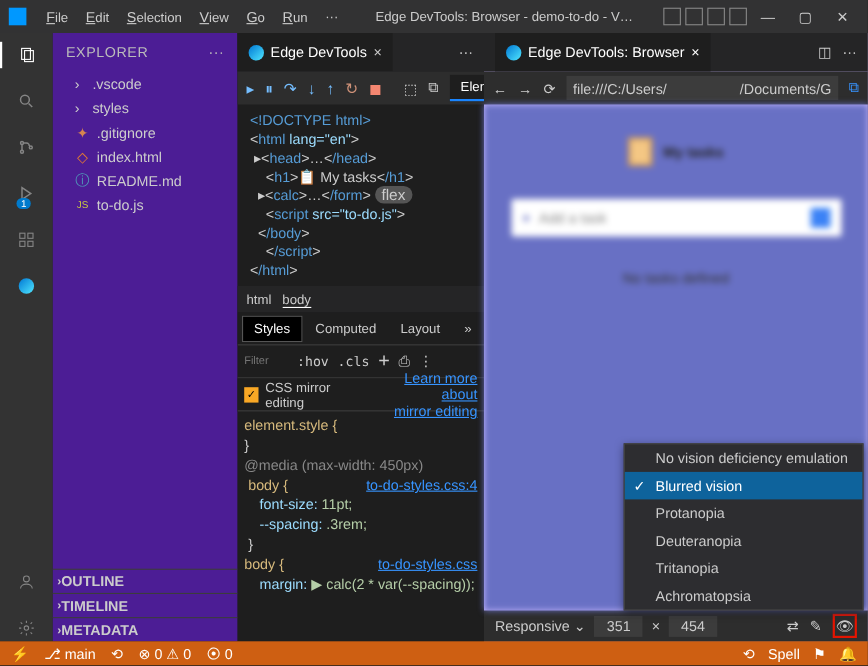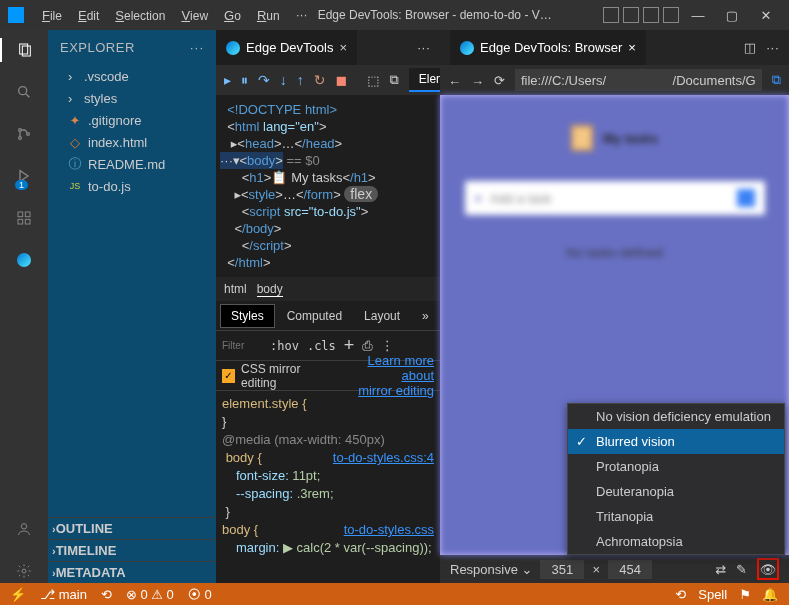--- a/index.html
+++ b/index.html
@@ -1,29 +1,29 @@
 <!DOCTYPE html>
 <html><head>
 <meta charset="utf-8">
 <style>
 *{margin:0;padding:0;box-sizing:border-box;font-family:'Segoe UI',sans-serif;font-size:13px}
 body{width:789px;height:605px;background:#1e1e1e;color:#ccc;overflow:hidden;position:relative}
 .titlebar{height:30px;background:#323233;display:flex;align-items:center;padding:0 8px;gap:4px}
 .titlebar .vscode-icon{width:16px;height:16px;background:#0098ff;margin-right:8px}
 .titlebar .menu{color:#ccc;padding:2px 6px;cursor:pointer;font-size:12px}
 .titlebar .menu u{text-decoration:underline}
-.titlebar .title{flex:1;text-align:left;color:#ccc;font-size:12px}
+.titlebar .title{flex:1;text-align:center;color:#ccc;font-size:12px}
 .titlebar .wbtn{width:30px;text-align:center;color:#ccc}
 .layout-icons{display:flex;gap:4px}
 .layout-icons span{width:16px;height:16px;border:1px solid #888;display:inline-block}
 .activity{position:absolute;left:0;top:30px;bottom:22px;width:48px;background:#333;display:flex;flex-direction:column;align-items:center;padding-top:8px;gap:18px}
 .act-icon{width:24px;height:24px;display:flex;align-items:center;justify-content:center;color:#858585;position:relative}
 .act-icon.active{color:#fff;border-left:2px solid #fff;width:48px}
 .badge{position:absolute;bottom:-2px;right:8px;background:#007acc;color:#fff;border-radius:8px;font-size:9px;padding:0 4px}
-.sidebar{position:absolute;left:48px;top:30px;bottom:22px;width:168px;background:#0c4a6e;display:flex;flex-direction:column}
+.sidebar{position:absolute;left:48px;top:30px;bottom:22px;width:168px;background:#4c1d95;display:flex;flex-direction:column}
 .sb-header{height:35px;display:flex;align-items:center;padding:0 12px;color:#bbb;font-size:11px;letter-spacing:0.5px;justify-content:space-between}
 .sb-tree{flex:1;overflow:hidden;padding-left:4px}
 .tree-item{display:flex;align-items:center;height:22px;padding-left:16px;gap:6px;color:#ccc;font-size:13px}
 .tree-item .chev{color:#ccc;width:10px}
 .tree-item .ico{width:14px;text-align:center}
 .sb-section{height:22px;display:flex;align-items:center;padding-left:4px;color:#ccc;font-size:11px;font-weight:600;border-top:1px solid #3c3c3c}
 .editor{position:absolute;left:216px;top:30px;bottom:10px;width:224px;background:#1e1e1e;display:flex;flex-direction:column}
 .tabs{height:35px;background:#252526;display:flex;align-items:center}
 .tab{height:35px;display:flex;align-items:center;padding:0 10px;gap:6px;background:#1e1e1e;color:#fff;font-size:13px}
 .tab .close{color:#ccc}
@@ -221,23 +221,22 @@
     <span class="elem-tab">Elements</span>
     <div class="toolbar-right">
       <span style="color:#ccc">»</span>
       <span style="color:#ccc;font-size:18px">+</span>
     </div>
   </div>
   <div class="dom">
     <div class="line">&nbsp;&nbsp;<span class="tag">&lt;!DOCTYPE html&gt;</span></div>
     <div class="line">&nbsp;&nbsp;&lt;<span class="tag">html</span> <span class="attr">lang="en"</span>&gt;</div>
     <div class="line">&nbsp;&nbsp;&nbsp;▸&lt;<span class="tag">head</span>&gt;…&lt;<span class="tag">/head</span>&gt;</div>
-    <div class="line"><span class="sel">···▾&lt;<span class="tag">body</span>&gt;</span> <span style="color:#888">== $0</span></div>
     <div class="line">&nbsp;&nbsp;&nbsp;&nbsp;&nbsp;&nbsp;&lt;<span class="tag">h1</span>&gt;<span>📋 My tasks</span>&lt;<span class="tag">/h1</span>&gt;</div>
-    <div class="line">&nbsp;&nbsp;&nbsp;&nbsp;▸&lt;<span class="tag">style</span>&gt;…&lt;<span class="tag">/form</span>&gt; <span class="pill">flex</span></div>
+    <div class="line">&nbsp;&nbsp;&nbsp;&nbsp;▸&lt;<span class="tag">calc</span>&gt;…&lt;<span class="tag">/form</span>&gt; <span class="pill">flex</span></div>
     <div class="line">&nbsp;&nbsp;&nbsp;&nbsp;&nbsp;&nbsp;&lt;<span class="tag">script</span> <span class="attr">src="to-do.js"</span>&gt;</div>
     <div class="line">&nbsp;&nbsp;&nbsp;&nbsp;&lt;<span class="tag">/body</span>&gt;</div>
     <div class="line">&nbsp;&nbsp;&nbsp;&nbsp;&nbsp;&nbsp;&lt;<span class="tag">/script</span>&gt;</div>
     <div class="line">&nbsp;&nbsp;&lt;<span class="tag">/html</span>&gt;</div>
   </div>
   <div class="breadcrumb">
     <span class="bc-item">html</span>
     <span class="bc-item active">body</span>
   </div>
   <div class="styles-tabs">

